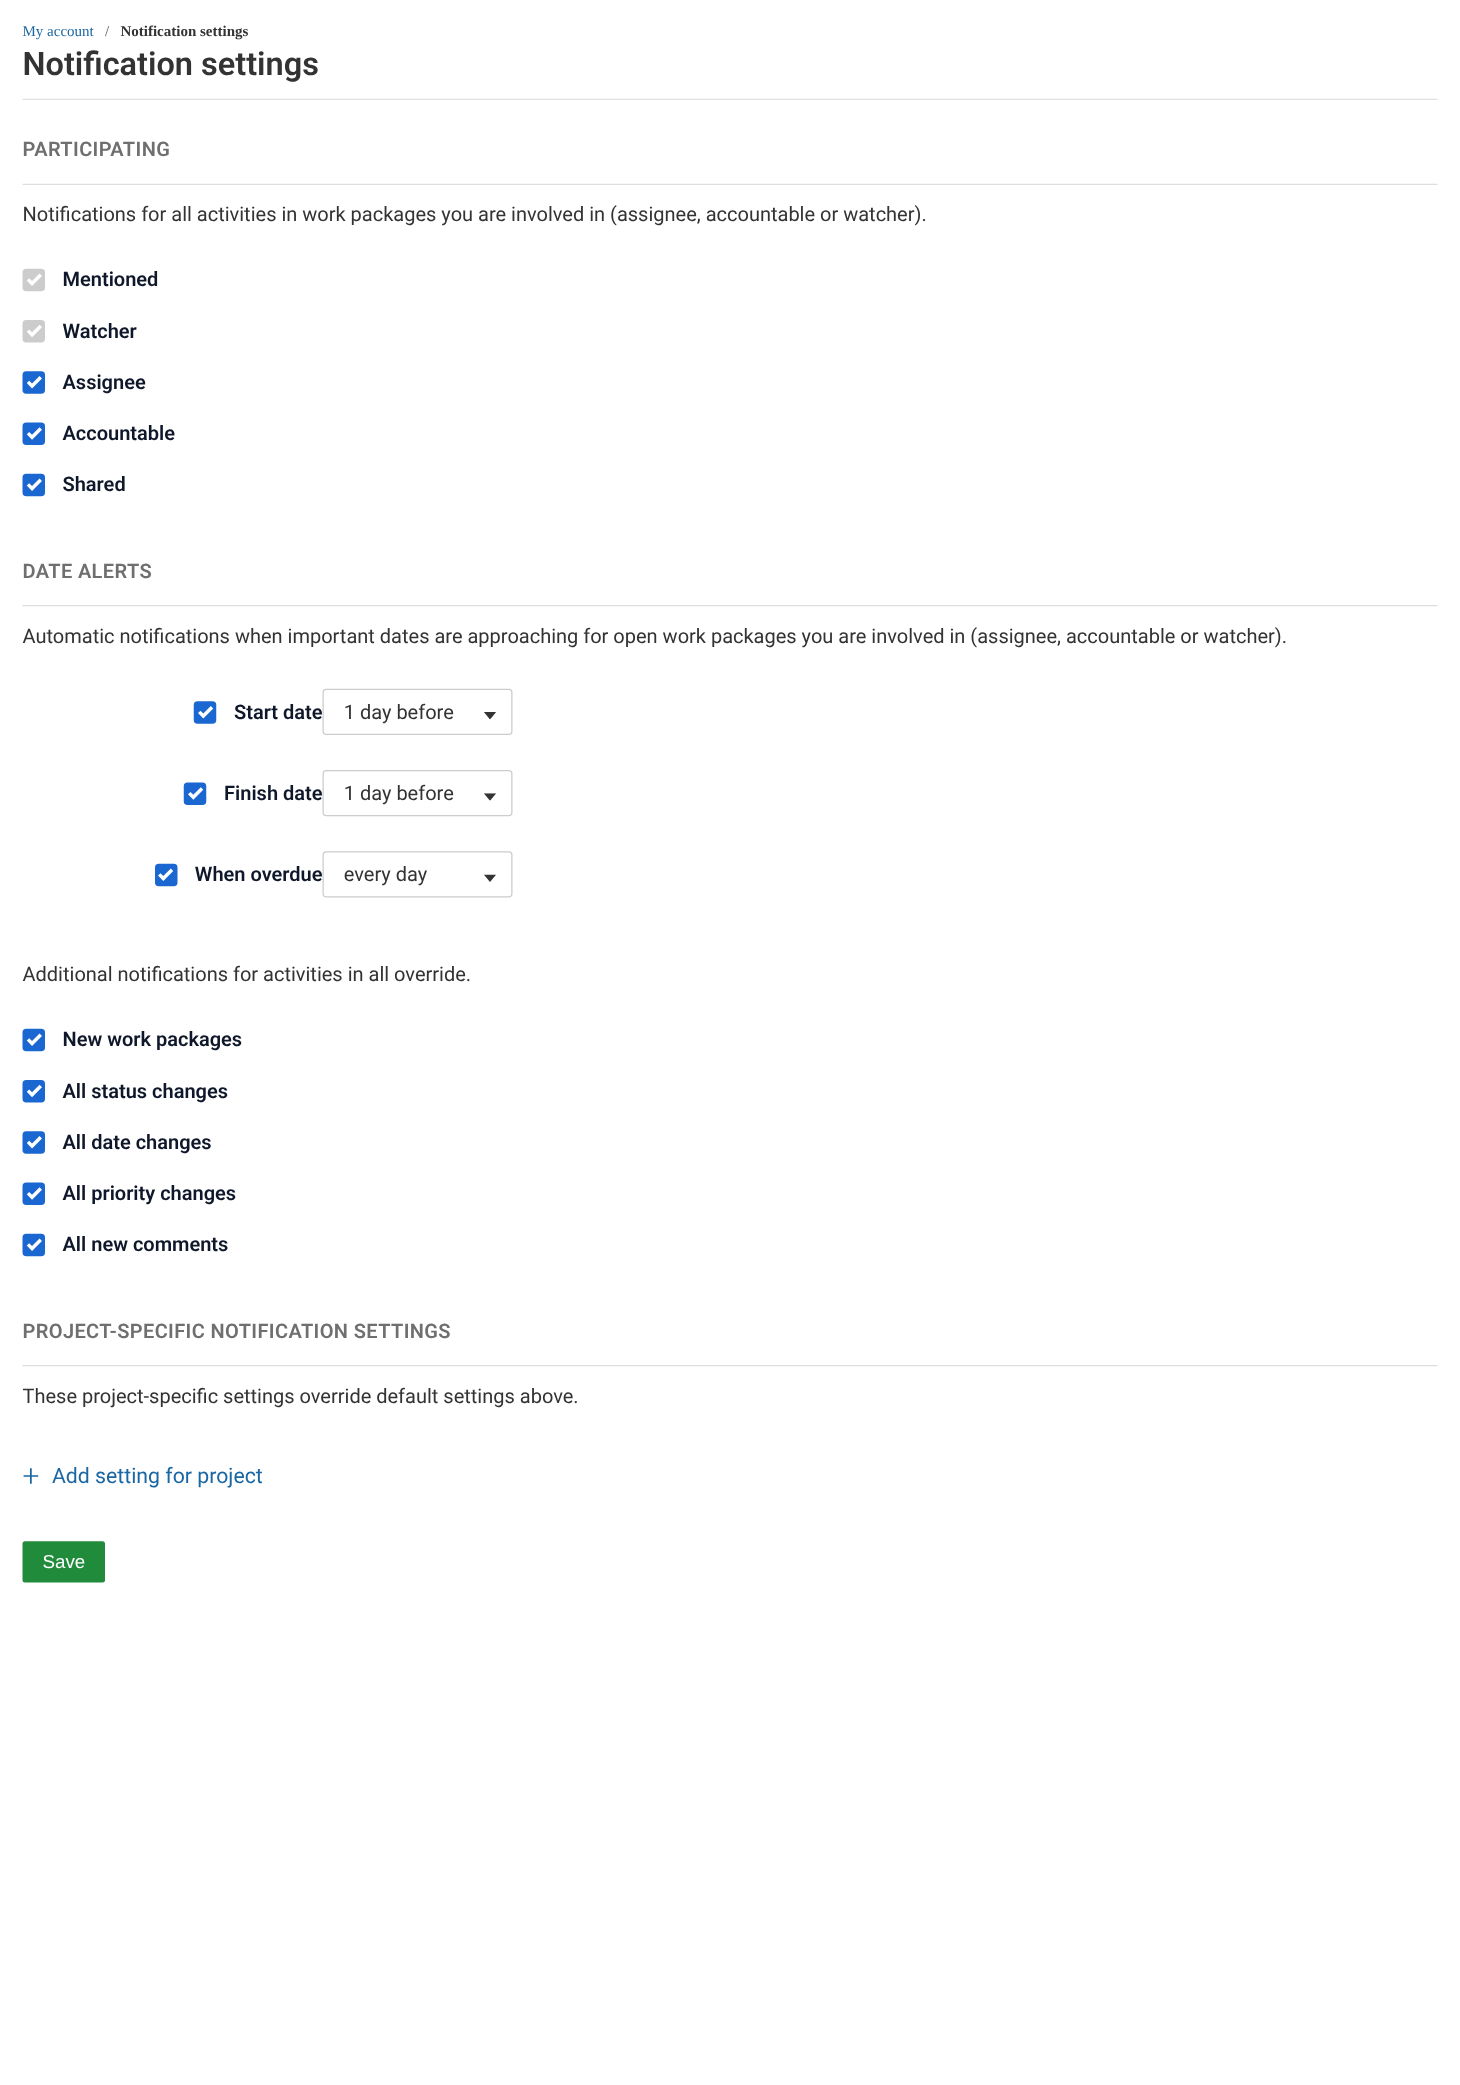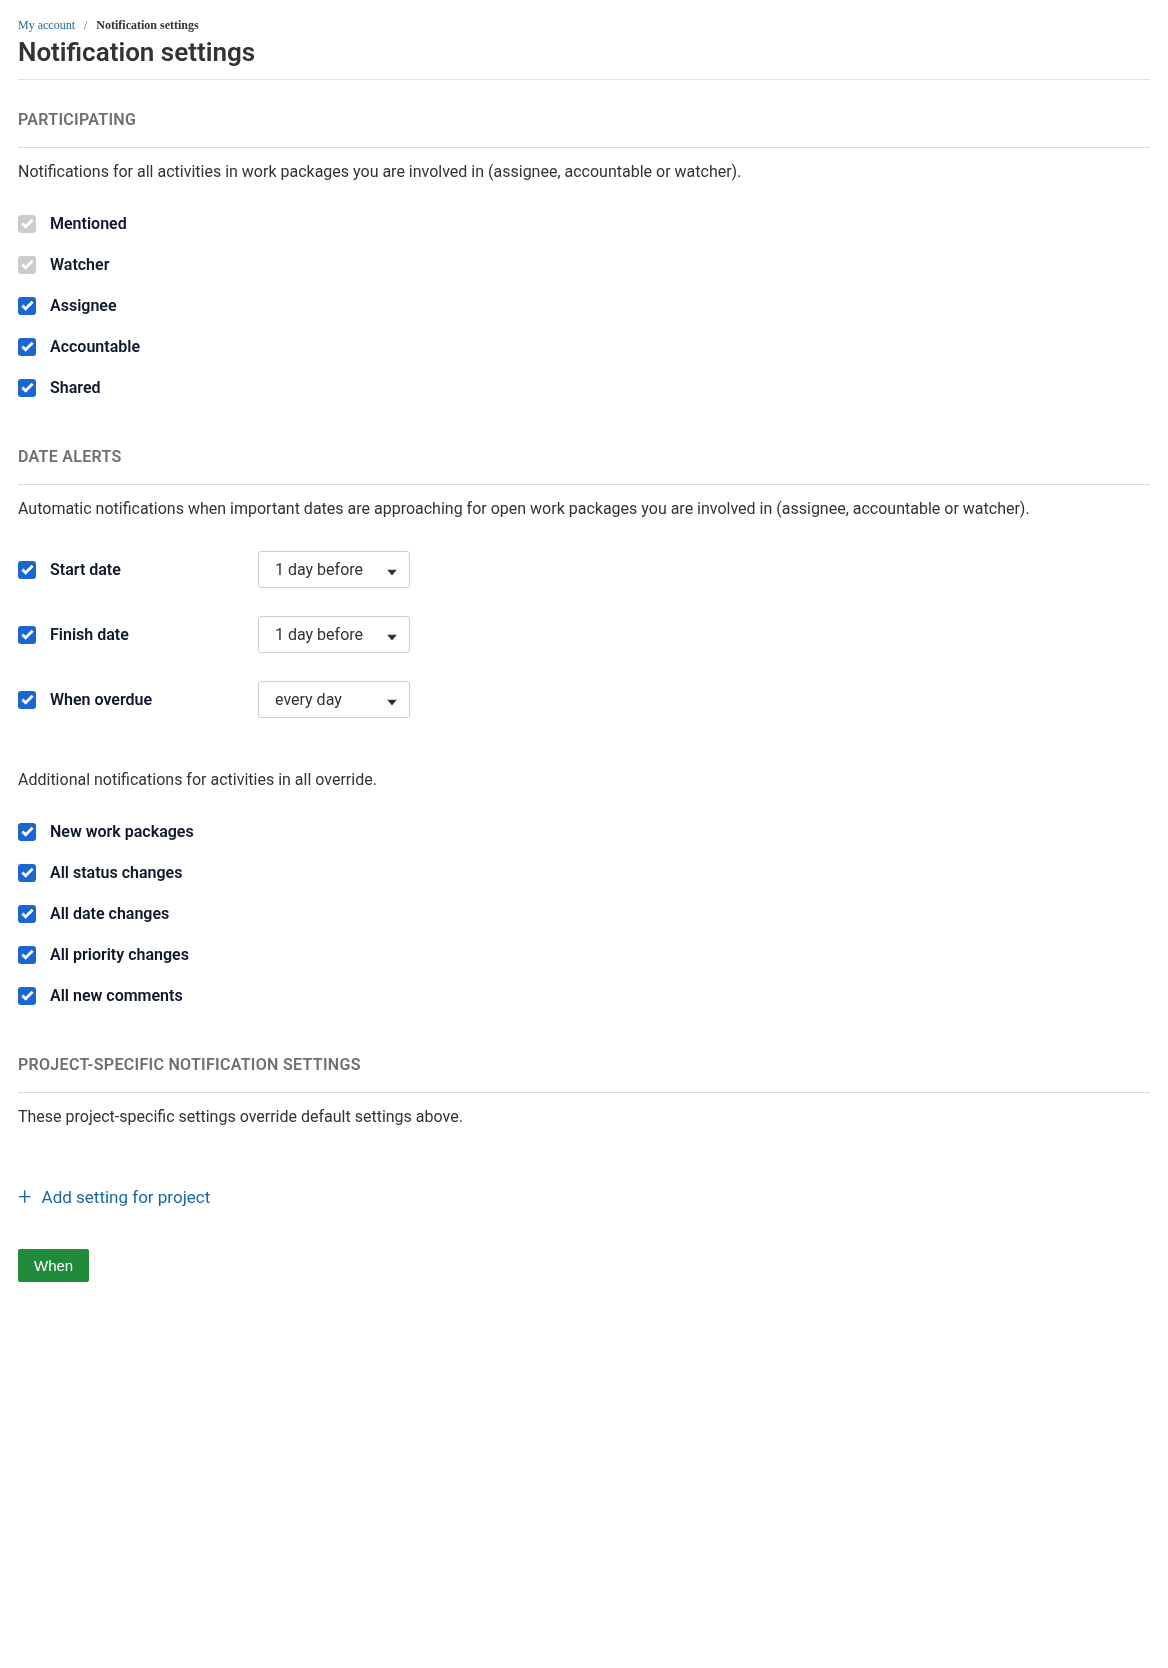--- a/index.html
+++ b/index.html
@@ -101,20 +101,21 @@
   .date-row {
     display: flex;
     align-items: center;
     margin-bottom: 28px;
   }
   .date-row .check-wrap {
     display: flex;
     align-items: center;
     gap: 14px;
     width: 240px;
+    justify-content: flex-end;
   }
   .select {
     border: 1px solid #ccc;
     border-radius: 3px;
     padding: 8px 36px 8px 16px;
     font-size: 16px;
     background: #fff;
     position: relative;
     min-width: 152px;
     cursor: pointer;
@@ -330,24 +331,24 @@
           <polyline points="1.5 5.5 5 9 12.5 1.5"></polyline>
         </svg>
     </span>
     <span class="check-label">All new comments</span>
   </div>
 </div>
 
 
 <div class="section" style="margin-bottom:0;">
   <div class="section-header">PROJECT-SPECIFIC NOTIFICATION SETTINGS</div>
-  <div class="section-desc" style="margin-bottom:26px;">These project-specific settings override default settings above.</div>
+  <div class="section-desc" style="margin-bottom:10px;">These project-specific settings override default settings above.</div>
 
   <div class="add-link">
     <span class="plus">+</span>
     <span>Add setting for project</span>
   </div>
 </div>
 
-<button class="save-btn">When</button>
+<button class="save-btn">Save</button>
 
 
 
 
 </body></html>

